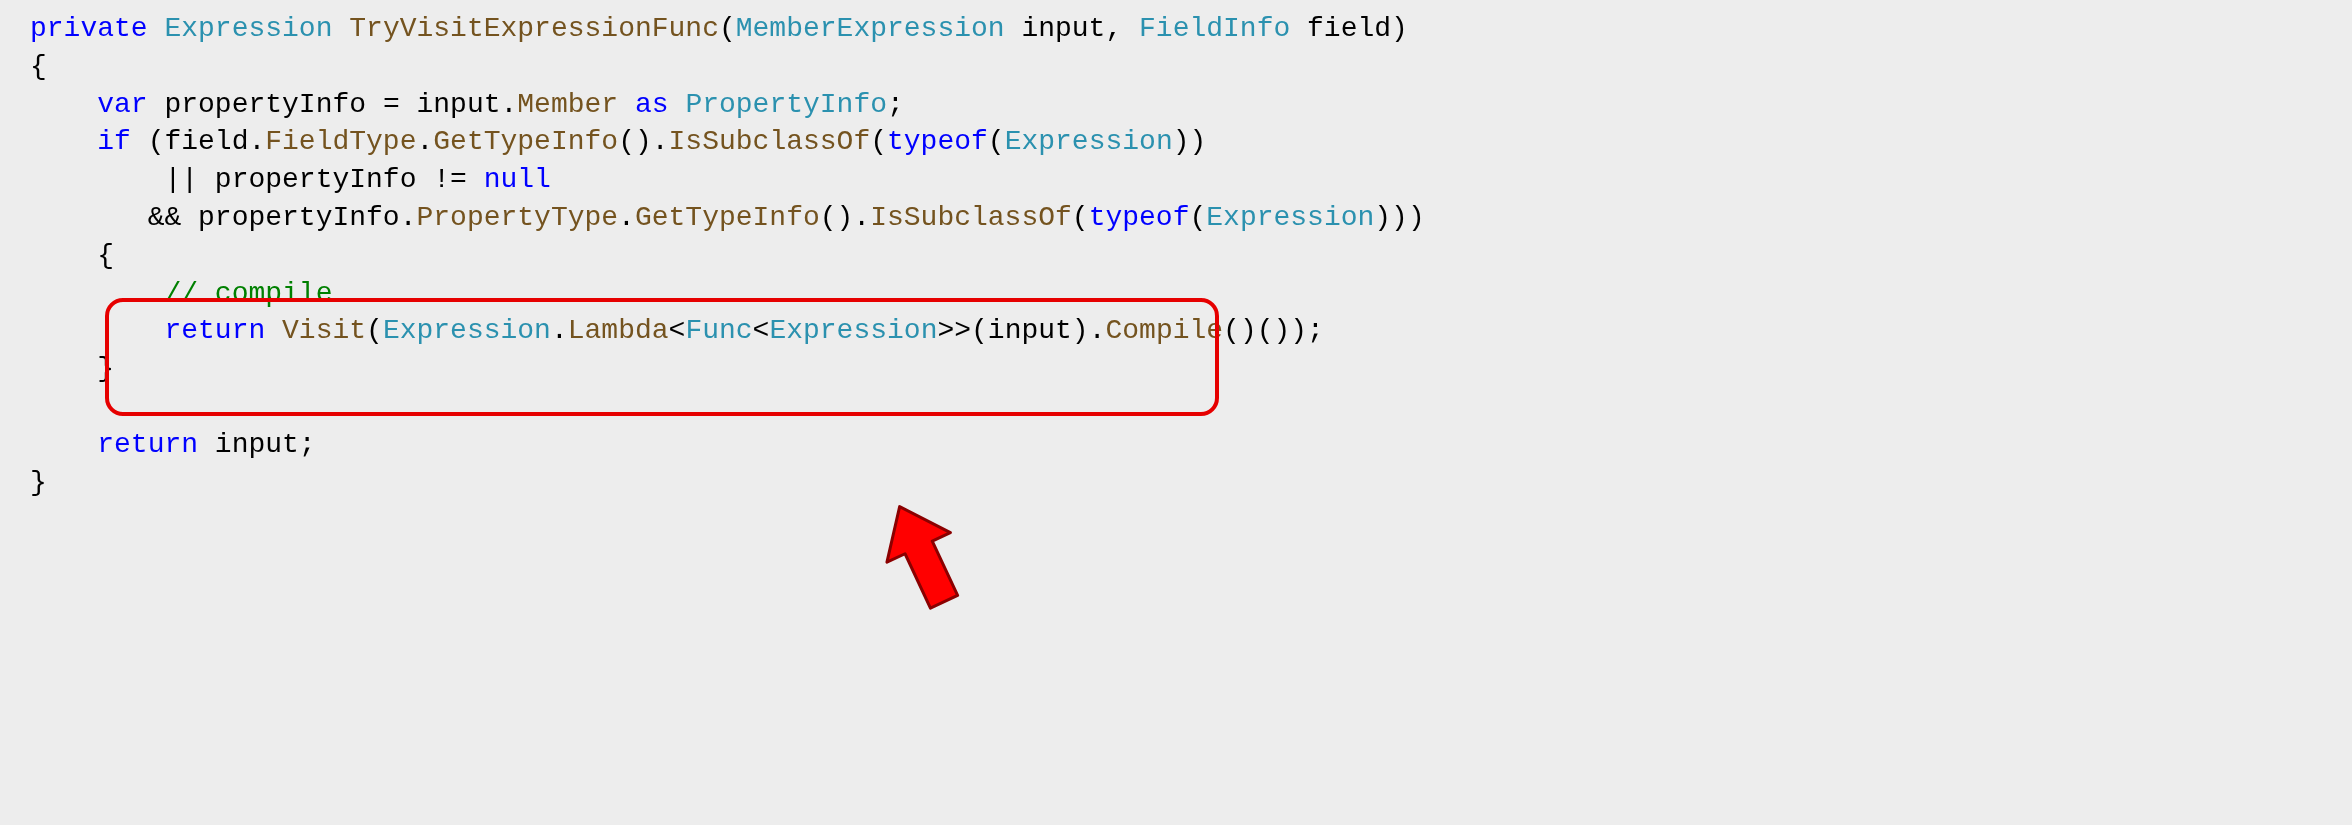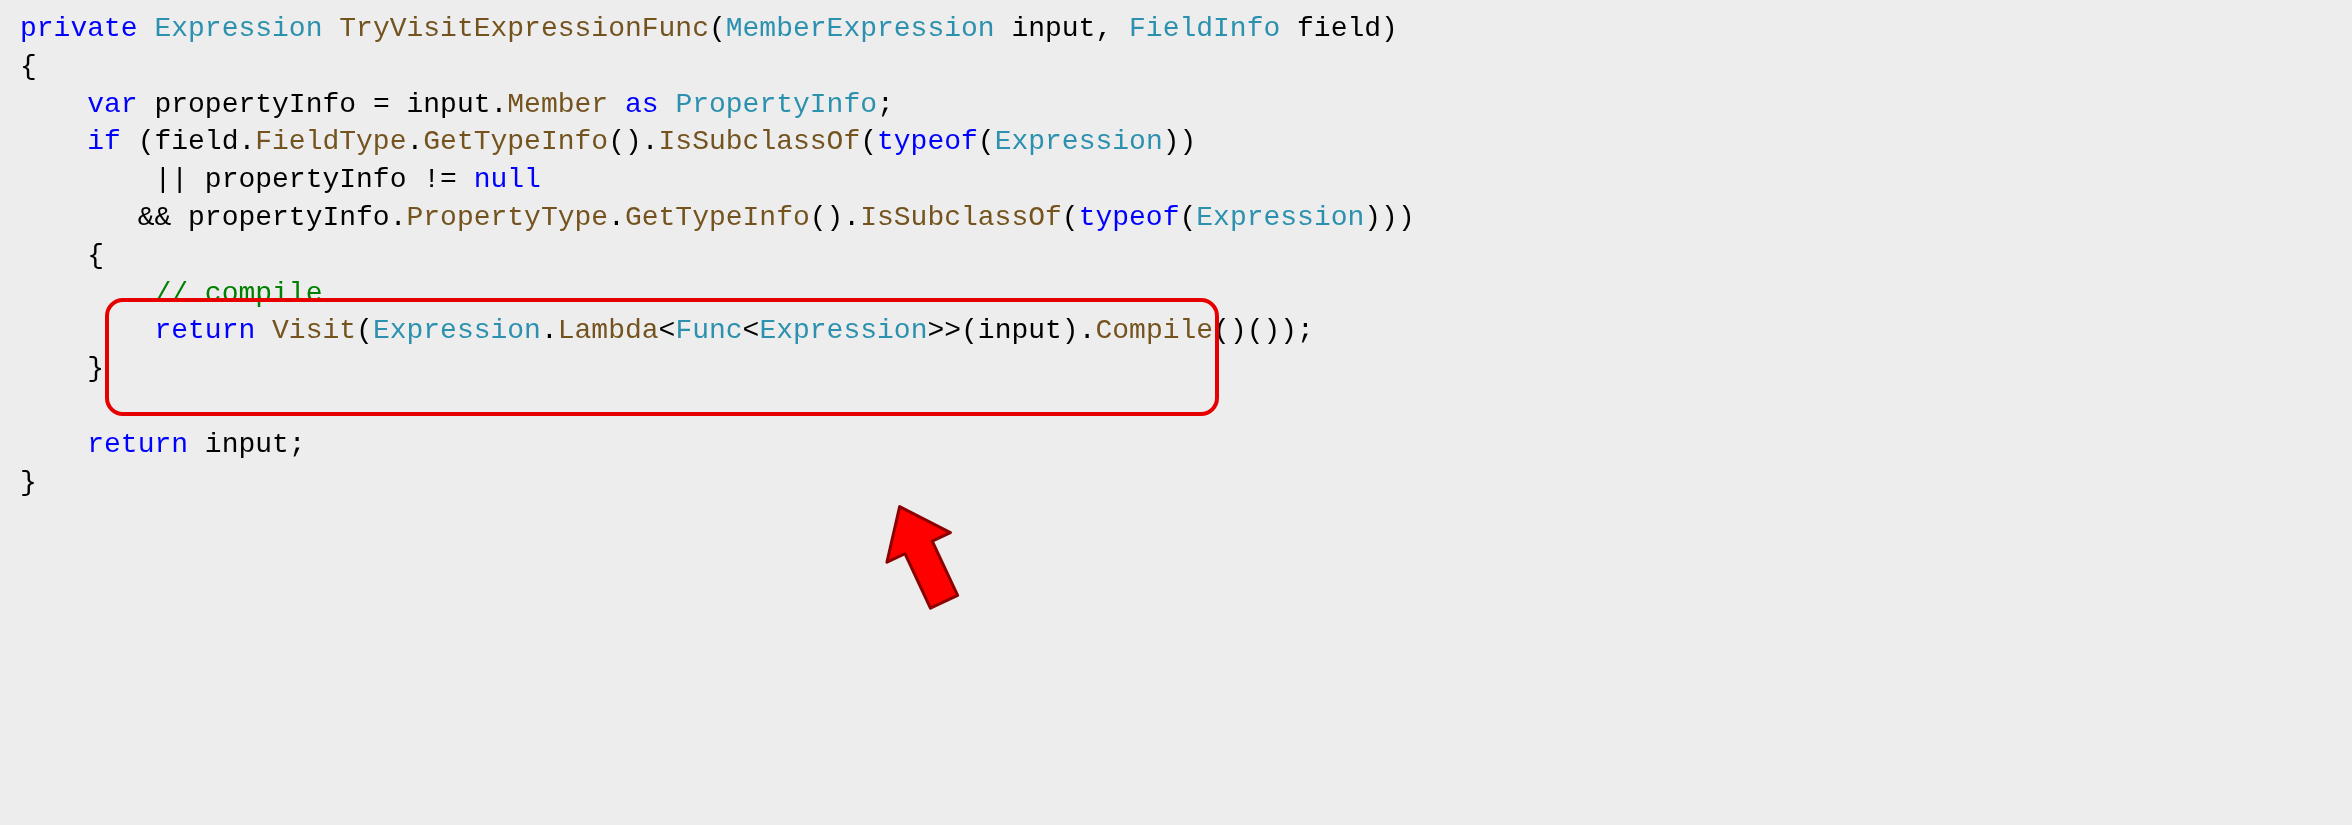--- a/index.html
+++ b/index.html
@@ -5,21 +5,21 @@
   html, body {
     margin: 0;
     padding: 0;
     background: #EDEDED;
   }
   .code-block {
     font-family: Consolas, 'Courier New', monospace;
     font-size: 28px;
     line-height: 1.35;
     white-space: pre;
-    padding: 10px 20px;
+    padding: 10px 30px;
     color: #000;
     position: relative;
   }
   .kw   { color: #0000FF; }
   .type { color: #2B91AF; }
   .member { color: #74531F; }
   .comment { color: #008000; }
   .highlight-box {
     position: absolute;
     border: 4px solid #E60000;

